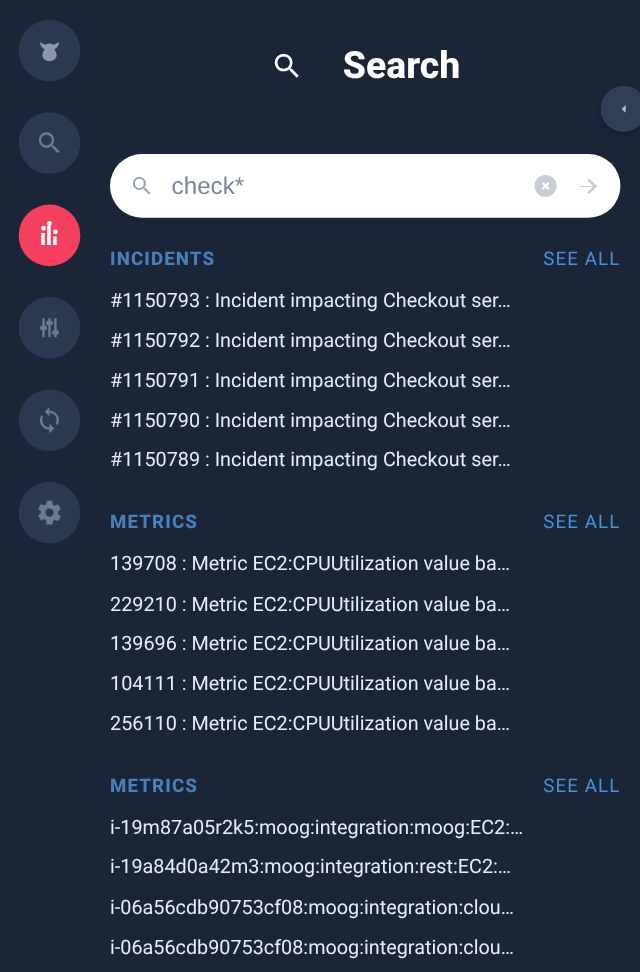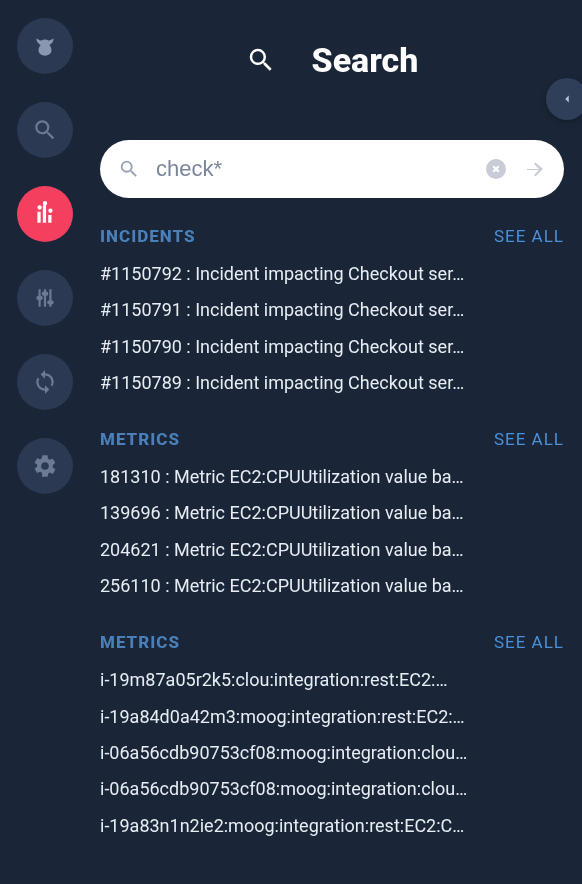--- a/index.html
+++ b/index.html
@@ -199,41 +199,43 @@
     <svg class="pill-icon" viewBox="0 0 24 24">
         <path d="M5 12h12l-5-5 1.41-1.41L21 12l-7.59 7.41L12 18l5-5H5z"></path>
       </svg>
   </div>
 
   <div class="section">
     <div class="section-head">
       <div class="section-title">INCIDENTS</div>
       <div class="seeall">SEE ALL</div>
     </div>
+    <div class="item">#1150793 : Incident impacting Checkout ser…</div>
     <div class="item">#1150792 : Incident impacting Checkout ser…</div>
     <div class="item">#1150791 : Incident impacting Checkout ser…</div>
     <div class="item">#1150790 : Incident impacting Checkout ser…</div>
     <div class="item">#1150789 : Incident impacting Checkout ser…</div>
   </div>
 
   <div class="section">
     <div class="section-head">
       <div class="section-title">METRICS</div>
       <div class="seeall">SEE ALL</div>
     </div>
-    <div class="item">181310 : Metric EC2:CPUUtilization value ba…</div>
+    <div class="item">139708 : Metric EC2:CPUUtilization value ba…</div>
+    <div class="item">229210 : Metric EC2:CPUUtilization value ba…</div>
     <div class="item">139696 : Metric EC2:CPUUtilization value ba…</div>
-    <div class="item">204621 : Metric EC2:CPUUtilization value ba…</div>
+    <div class="item">104111 : Metric EC2:CPUUtilization value ba…</div>
     <div class="item">256110 : Metric EC2:CPUUtilization value ba…</div>
   </div>
 
   <div class="section">
     <div class="section-head">
       <div class="section-title">METRICS</div>
       <div class="seeall">SEE ALL</div>
     </div>
-    <div class="item">i-19m87a05r2k5:clou:integration:rest:EC2:…</div>
+    <div class="item">i-19m87a05r2k5:moog:integration:moog:EC2:…</div>
     <div class="item">i-19a84d0a42m3:moog:integration:rest:EC2:…</div>
     <div class="item">i-06a56cdb90753cf08:moog:integration:clou…</div>
     <div class="item">i-06a56cdb90753cf08:moog:integration:clou…</div>
     <div class="item">i-19a83n1n2ie2:moog:integration:rest:EC2:C…</div>
   </div>
 </div>
 
 </body></html>

